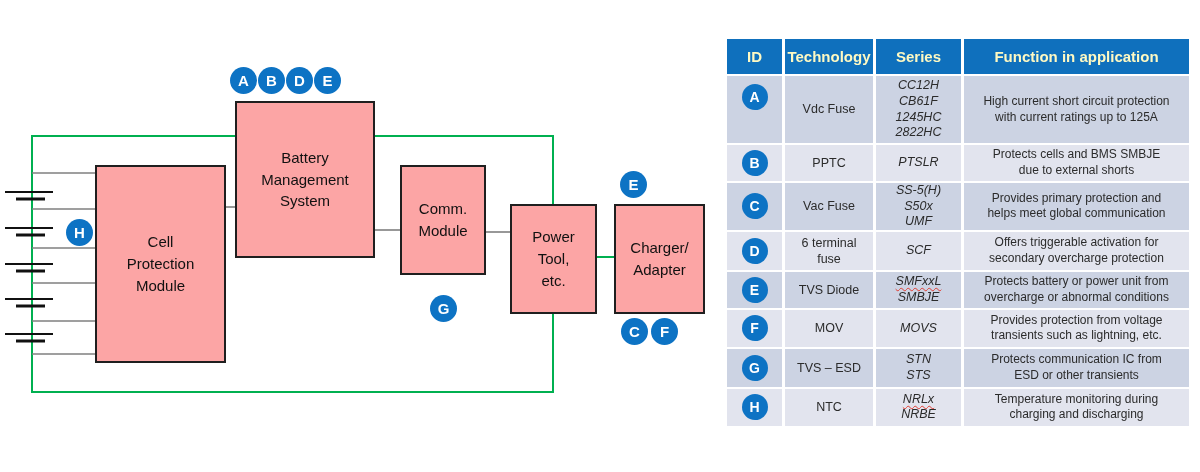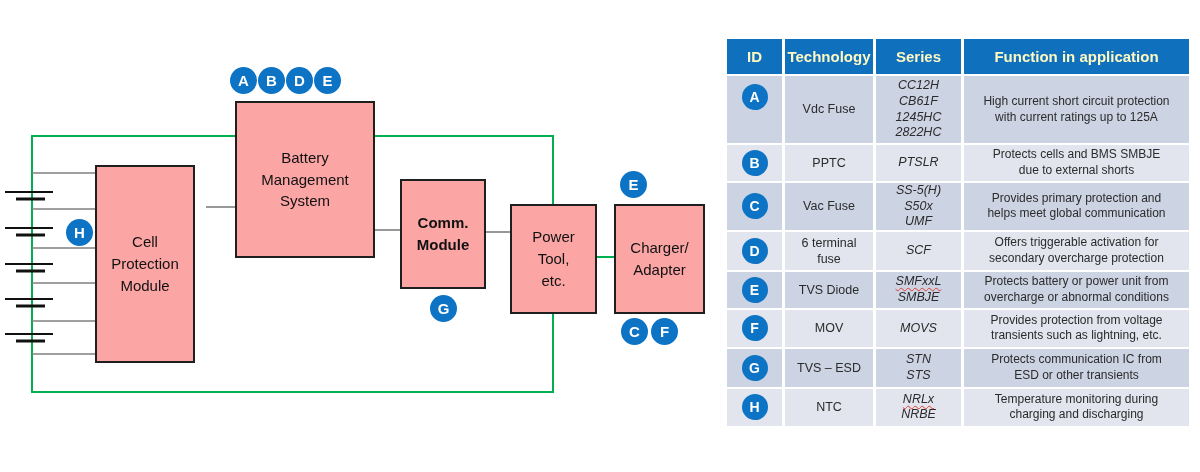--- a/index.html
+++ b/index.html
@@ -71,31 +71,31 @@
     </g>
 
     <g stroke="#7f7f7f" stroke-width="1.6">
       <line x1="206" y1="207" x2="237" y2="207"></line>
       <line x1="373" y1="230" x2="401" y2="230"></line>
       <line x1="485" y1="232" x2="512" y2="232"></line>
     </g>
     <line x1="595" y1="257" x2="615" y2="257" stroke="#00b050" stroke-width="2"></line>
   </svg>
 
-  <div class="module-box" style="left:95px;top:165px;width:100px;height:198px;">
+  <div class="module-box" style="left:95px;top:165px;width:131px;height:198px;">
     <span class="module-label">Cell
 Protection
 Module</span>
   </div>
   <div class="module-box" style="left:235px;top:101px;width:140px;height:157px;">
     <span class="module-label">Battery
 Management
 System</span>
   </div>
-  <div class="module-box" style="left:400px;top:179px;width:86px;height:110px;font-weight:bold;">
+  <div class="module-box" style="left:400px;top:165px;width:86px;height:110px;">
     <span class="module-label">Comm.
 Module</span>
   </div>
   <div class="module-box" style="left:614px;top:204px;width:91px;height:110px;">
     <span class="module-label">Charger/
 Adapter</span>
   </div>
   <div class="module-box" style="left:510px;top:204px;width:87px;height:110px;">
     <span class="module-label">Power
 Tool,

